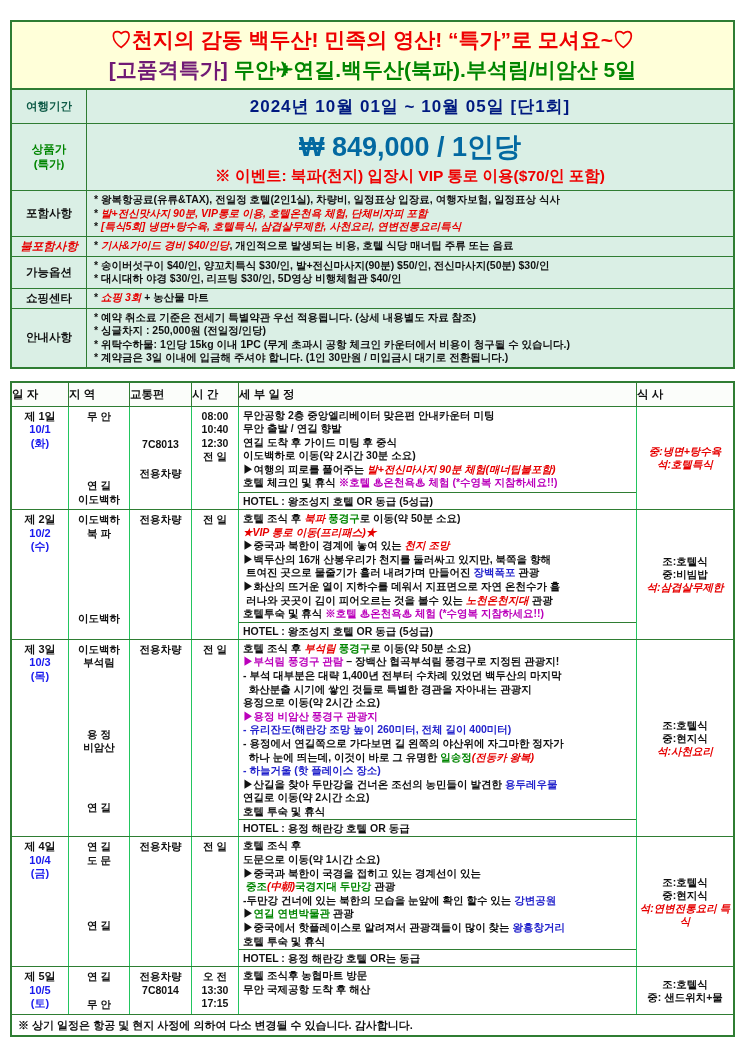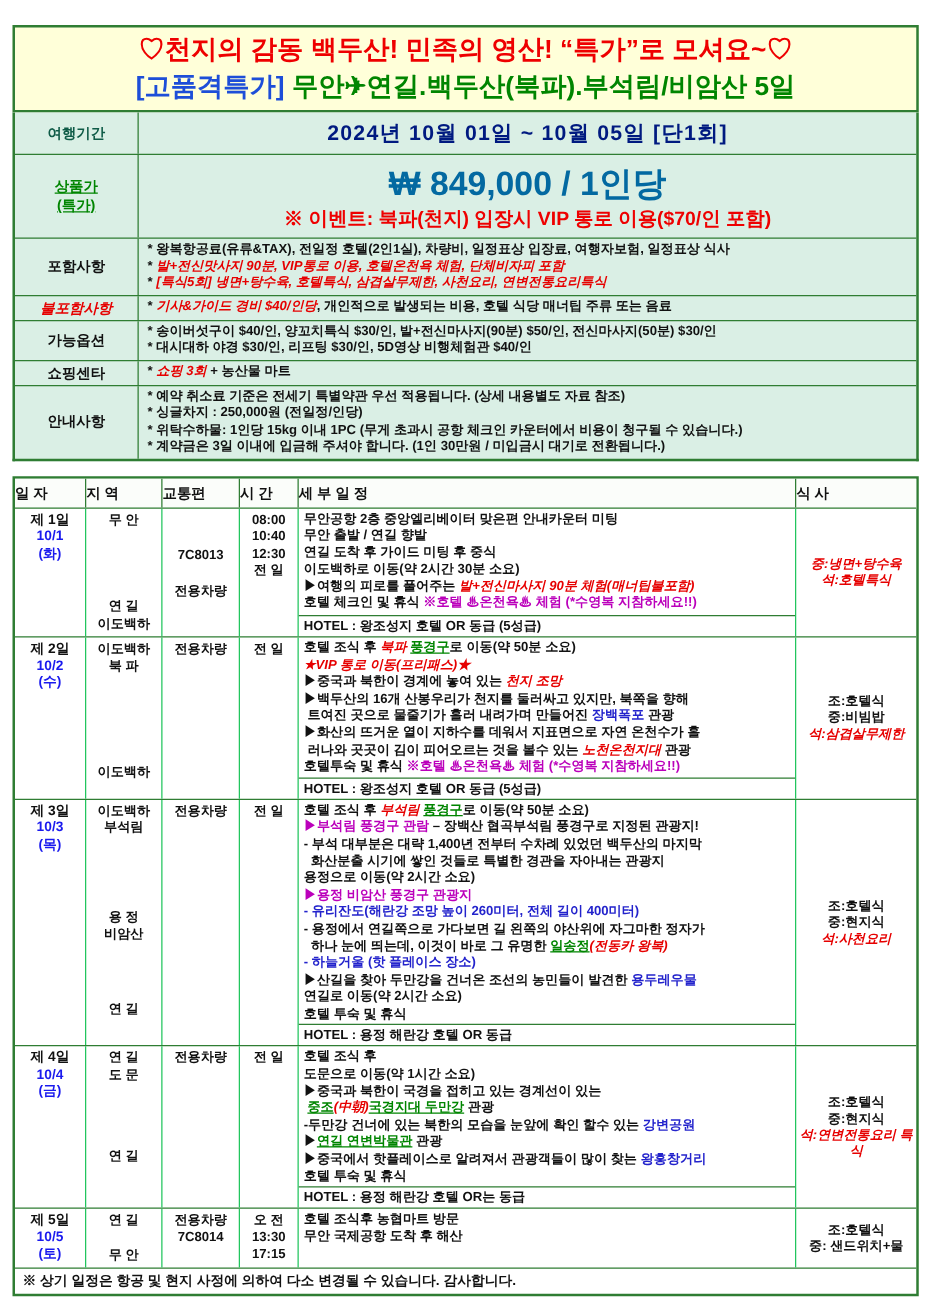--- a/index.html
+++ b/index.html
@@ -1,35 +1,35 @@
 <!DOCTYPE html>
 <html><head>
 <meta charset="utf-8">
 <style>
   html,body{margin:0;padding:0;background:#ffffff;}
   body{width:743px;height:1051px;font-family:"Liberation Sans",sans-serif;font-weight:bold;color:#111;}
   .page{position:relative;padding:20px 8px 0 10px;box-sizing:border-box;}
   .c-k{color:#111111;}
   .c-r{color:#e60000;font-style:italic;}
-  .c-g{color:#008500;text-decoration:underline;}
+  .c-g{color:#008500;}
   .c-b{color:#2323cc;}
   .c-m{color:#bb00bb;}
   .c-n{color:#001a80;}
   .c-t{color:#0f5b47;}
   
   .title-box{border:2px solid #2f7d33;background:#ffffd9;text-align:center;padding:3px 2px;}
   .title-l1{font-size:21px;line-height:30px;color:#ee0000;letter-spacing:0px;}
   .title-l2{font-size:21px;line-height:30px;}
-  .title-l2 .pfx{color:#1d4ed8;margin-right:6px;}
+  .title-l2 .pfx{color:#701a75;margin-right:6px;}
   .title-l2 .main{color:#008500;}
   
   .info-table{border:2px solid #2f7d33;border-top:0;background:#daefe5;}
   .info-row{display:flex;border-top:1px solid #2f7d33;}
   .info-row:first-child{border-top:0;}
-  .info-label{width:74px;flex:0 0 74px;border-right:1px solid #2f7d33;display:flex;align-items:center;justify-content:center;text-align:center;font-size:11.5px;white-space:pre-line;padding:2px 12px;}
+  .info-label{width:74px;flex:0 0 74px;border-right:1px solid #2f7d33;display:flex;align-items:center;justify-content:center;text-align:center;font-size:11.5px;white-space:pre-line;padding:2px 0;}
   .info-value{flex:1;padding:2px 7px;font-size:10.5px;display:flex;flex-direction:column;justify-content:center;}
   .info-line{line-height:13.5px;white-space:pre-wrap;}
   .period-text{text-align:center;font-size:17px;letter-spacing:1px;padding:3px 0;}
   .price-main{text-align:center;font-size:27px;line-height:34px;color:#0369a1;padding-top:4px;}
   .price-event{text-align:center;font-size:15.5px;line-height:24px;color:#ee0000;}
   
   .itin-table{margin-top:12px;border:2px solid #2f7d33;background:#ffffff;font-size:10.5px;}
   .itin-header{display:grid;grid-template-columns:57px 61px 62px 47px 1fr 96px;border-bottom:1px solid #2f7d33;background:#fbfdfa;}
   .itin-header>div{border-right:1px solid #2f7d33;text-align:left;padding:4px 0;font-size:11.5px;}
   .itin-header>div:last-child{border-right:0;}

